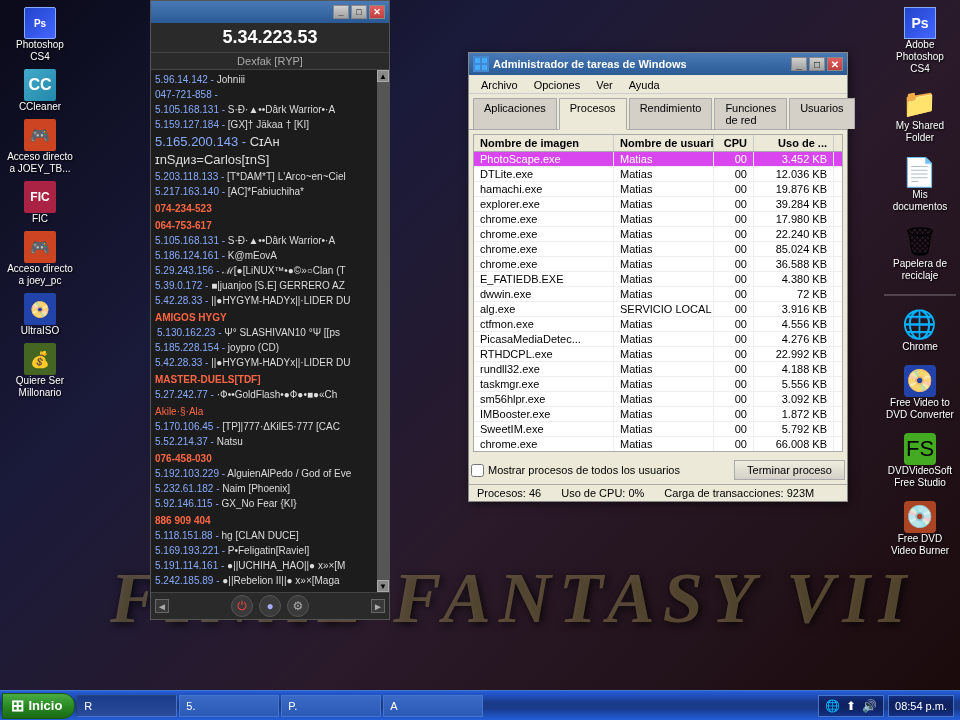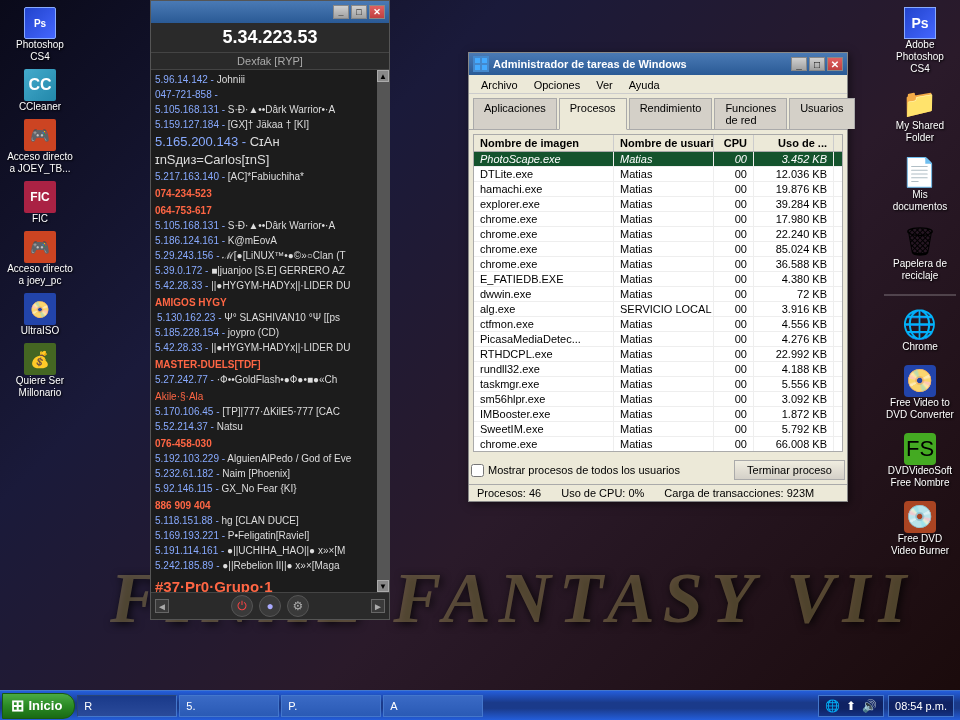--- a/index.html
+++ b/index.html
@@ -313,23 +313,22 @@
     .tm-table-body::-webkit-scrollbar { width: 12px; }
     .tm-table-body::-webkit-scrollbar-track { background: #f0f0f0; }
     .tm-table-body::-webkit-scrollbar-thumb { background: #aaa; }
 
     .tm-row {
       display: flex;
       border-bottom: 1px solid #eee;
     }
 
     .tm-row.selected {
-      background: #14532d;
-      color: white;
-      font-style: italic;
+      background: #d946ef;
+      color: white;
     }
 
     .tm-cell {
       padding: 1px 6px;
       font-size: 11px;
       border-right: 1px solid #eee;
       white-space: nowrap;
       overflow: hidden;
     }
 
@@ -549,20 +548,21 @@
     </div>
     <div class="chat-ip-header">5.34.223.53</div>
     <div class="chat-subtitle">Dexfak [RYP]</div>
     <div style="display:flex;flex:1;overflow:hidden;">
       <div class="chat-content" id="chat-content">
       <div class="chat-entry" style="margin: 1px 0px; font-size: 10px;"><span style="color: rgb(136, 170, 255);">5.96.14.142 - </span><span style="color: rgb(221, 221, 221);">Johniii</span></div>
           <div class="chat-entry" style="margin: 1px 0px; font-size: 10px;"><span style="color: rgb(136, 170, 255);">047-721-858 - </span><span style="color: rgb(221, 221, 221);"></span></div>
           <div class="chat-entry" style="margin: 1px 0px; font-size: 10px;"><span style="color: rgb(136, 170, 255);">5.105.168.131 - </span><span style="color: rgb(221, 221, 221);">S·Ð·▲••Dârk Warrior•·A</span></div>
           <div class="chat-entry" style="margin: 1px 0px; font-size: 10px;"><span style="color: rgb(136, 170, 255);">5.159.127.184 - </span><span style="color: rgb(221, 221, 221);">[GX]† Jäkaa † [KI]</span></div>
           <div class="chat-entry" style="margin: 1px 0px; font-size: 13px;"><span style="color: rgb(136, 170, 255);">5.165.200.143 - </span><span style="color: rgb(221, 221, 221);">СɪAн ɪnSдиз=Carlos[ɪnS]</span></div>
+          <div class="chat-entry" style="margin: 1px 0px; font-size: 10px;"><span style="color: rgb(136, 170, 255);">5.203.118.133 - </span><span style="color: rgb(221, 221, 221);">[T*DAM*T] L'Arco~en~Ciel</span></div>
           <div class="chat-entry" style="margin: 1px 0px; font-size: 10px;"><span style="color: rgb(136, 170, 255);">5.217.163.140 - </span><span style="color: rgb(221, 221, 221);">[AC]*Fabiuchiha*</span></div>
           <div class="chat-section-header" style="color: rgb(255, 102, 68); font-weight: bold; margin: 3px 0px 1px; font-size: 10px;">074-234-523</div>
           <div class="chat-section-header" style="color: rgb(255, 102, 68); font-weight: bold; margin: 3px 0px 1px; font-size: 10px;">064-753-617</div>
           <div class="chat-entry" style="margin: 1px 0px; font-size: 10px;"><span style="color: rgb(136, 170, 255);">5.105.168.131 - </span><span style="color: rgb(221, 221, 221);">S·Ð·▲••Dârk Warrior•·A</span></div>
           <div class="chat-entry" style="margin: 1px 0px; font-size: 10px;"><span style="color: rgb(136, 170, 255);">5.186.124.161 - </span><span style="color: rgb(221, 221, 221);">K@mEovA</span></div>
           <div class="chat-entry" style="margin: 1px 0px; font-size: 10px;"><span style="color: rgb(136, 170, 255);">5.29.243.156 - </span><span style="color: rgb(221, 221, 221);">ℳ[●[LiNUX™•●©»○Clan (T</span></div>
           <div class="chat-entry" style="margin: 1px 0px; font-size: 10px;"><span style="color: rgb(136, 170, 255);">5.39.0.172 - </span><span style="color: rgb(221, 221, 221);">■|juanjoo [S.E] GERRERO AZ</span></div>
           <div class="chat-entry" style="margin: 1px 0px; font-size: 10px;"><span style="color: rgb(136, 170, 255);">5.42.28.33 - </span><span style="color: rgb(221, 221, 221);">||●HYGYM-HADYx||·LIDER DU</span></div>
           <div class="chat-section-header" style="color: rgb(255, 102, 68); font-weight: bold; margin: 3px 0px 1px; font-size: 10px;">AMIGOS HYGY</div>
           <div class="chat-entry" style="margin: 1px 2px; font-size: 10px;"><span style="color: rgb(136, 170, 255);">5.130.162.23 - </span><span style="color: rgb(221, 221, 221);">Ψ° SLASHIVAN10 °Ψ [[ps</span></div>
@@ -805,21 +805,21 @@
     <div class="desktop-icon">
       <div style="font-size:28px;">🌐</div>
       <div class="icon-label">Chrome</div>
     </div>
     <div class="desktop-icon">
       <div style="font-size:22px;background:#2244aa;width:32px;height:32px;display:flex;align-items:center;justify-content:center;border-radius:4px;">📀</div>
       <div class="icon-label">Free Video to DVD Converter</div>
     </div>
     <div class="desktop-icon">
       <div style="font-size:22px;background:#44aa22;width:32px;height:32px;display:flex;align-items:center;justify-content:center;border-radius:4px;">FS</div>
-      <div class="icon-label">DVDVideoSoft Free Nombre</div>
+      <div class="icon-label">DVDVideoSoft Free Studio</div>
     </div>
     <div class="desktop-icon">
       <div style="font-size:22px;background:#aa4422;width:32px;height:32px;display:flex;align-items:center;justify-content:center;border-radius:4px;">💿</div>
       <div class="icon-label">Free DVD Video Burner</div>
     </div>
   </div>
 
   <div class="taskbar">
     <div class="start-btn">
       <span style="font-size:16px;">⊞</span>

